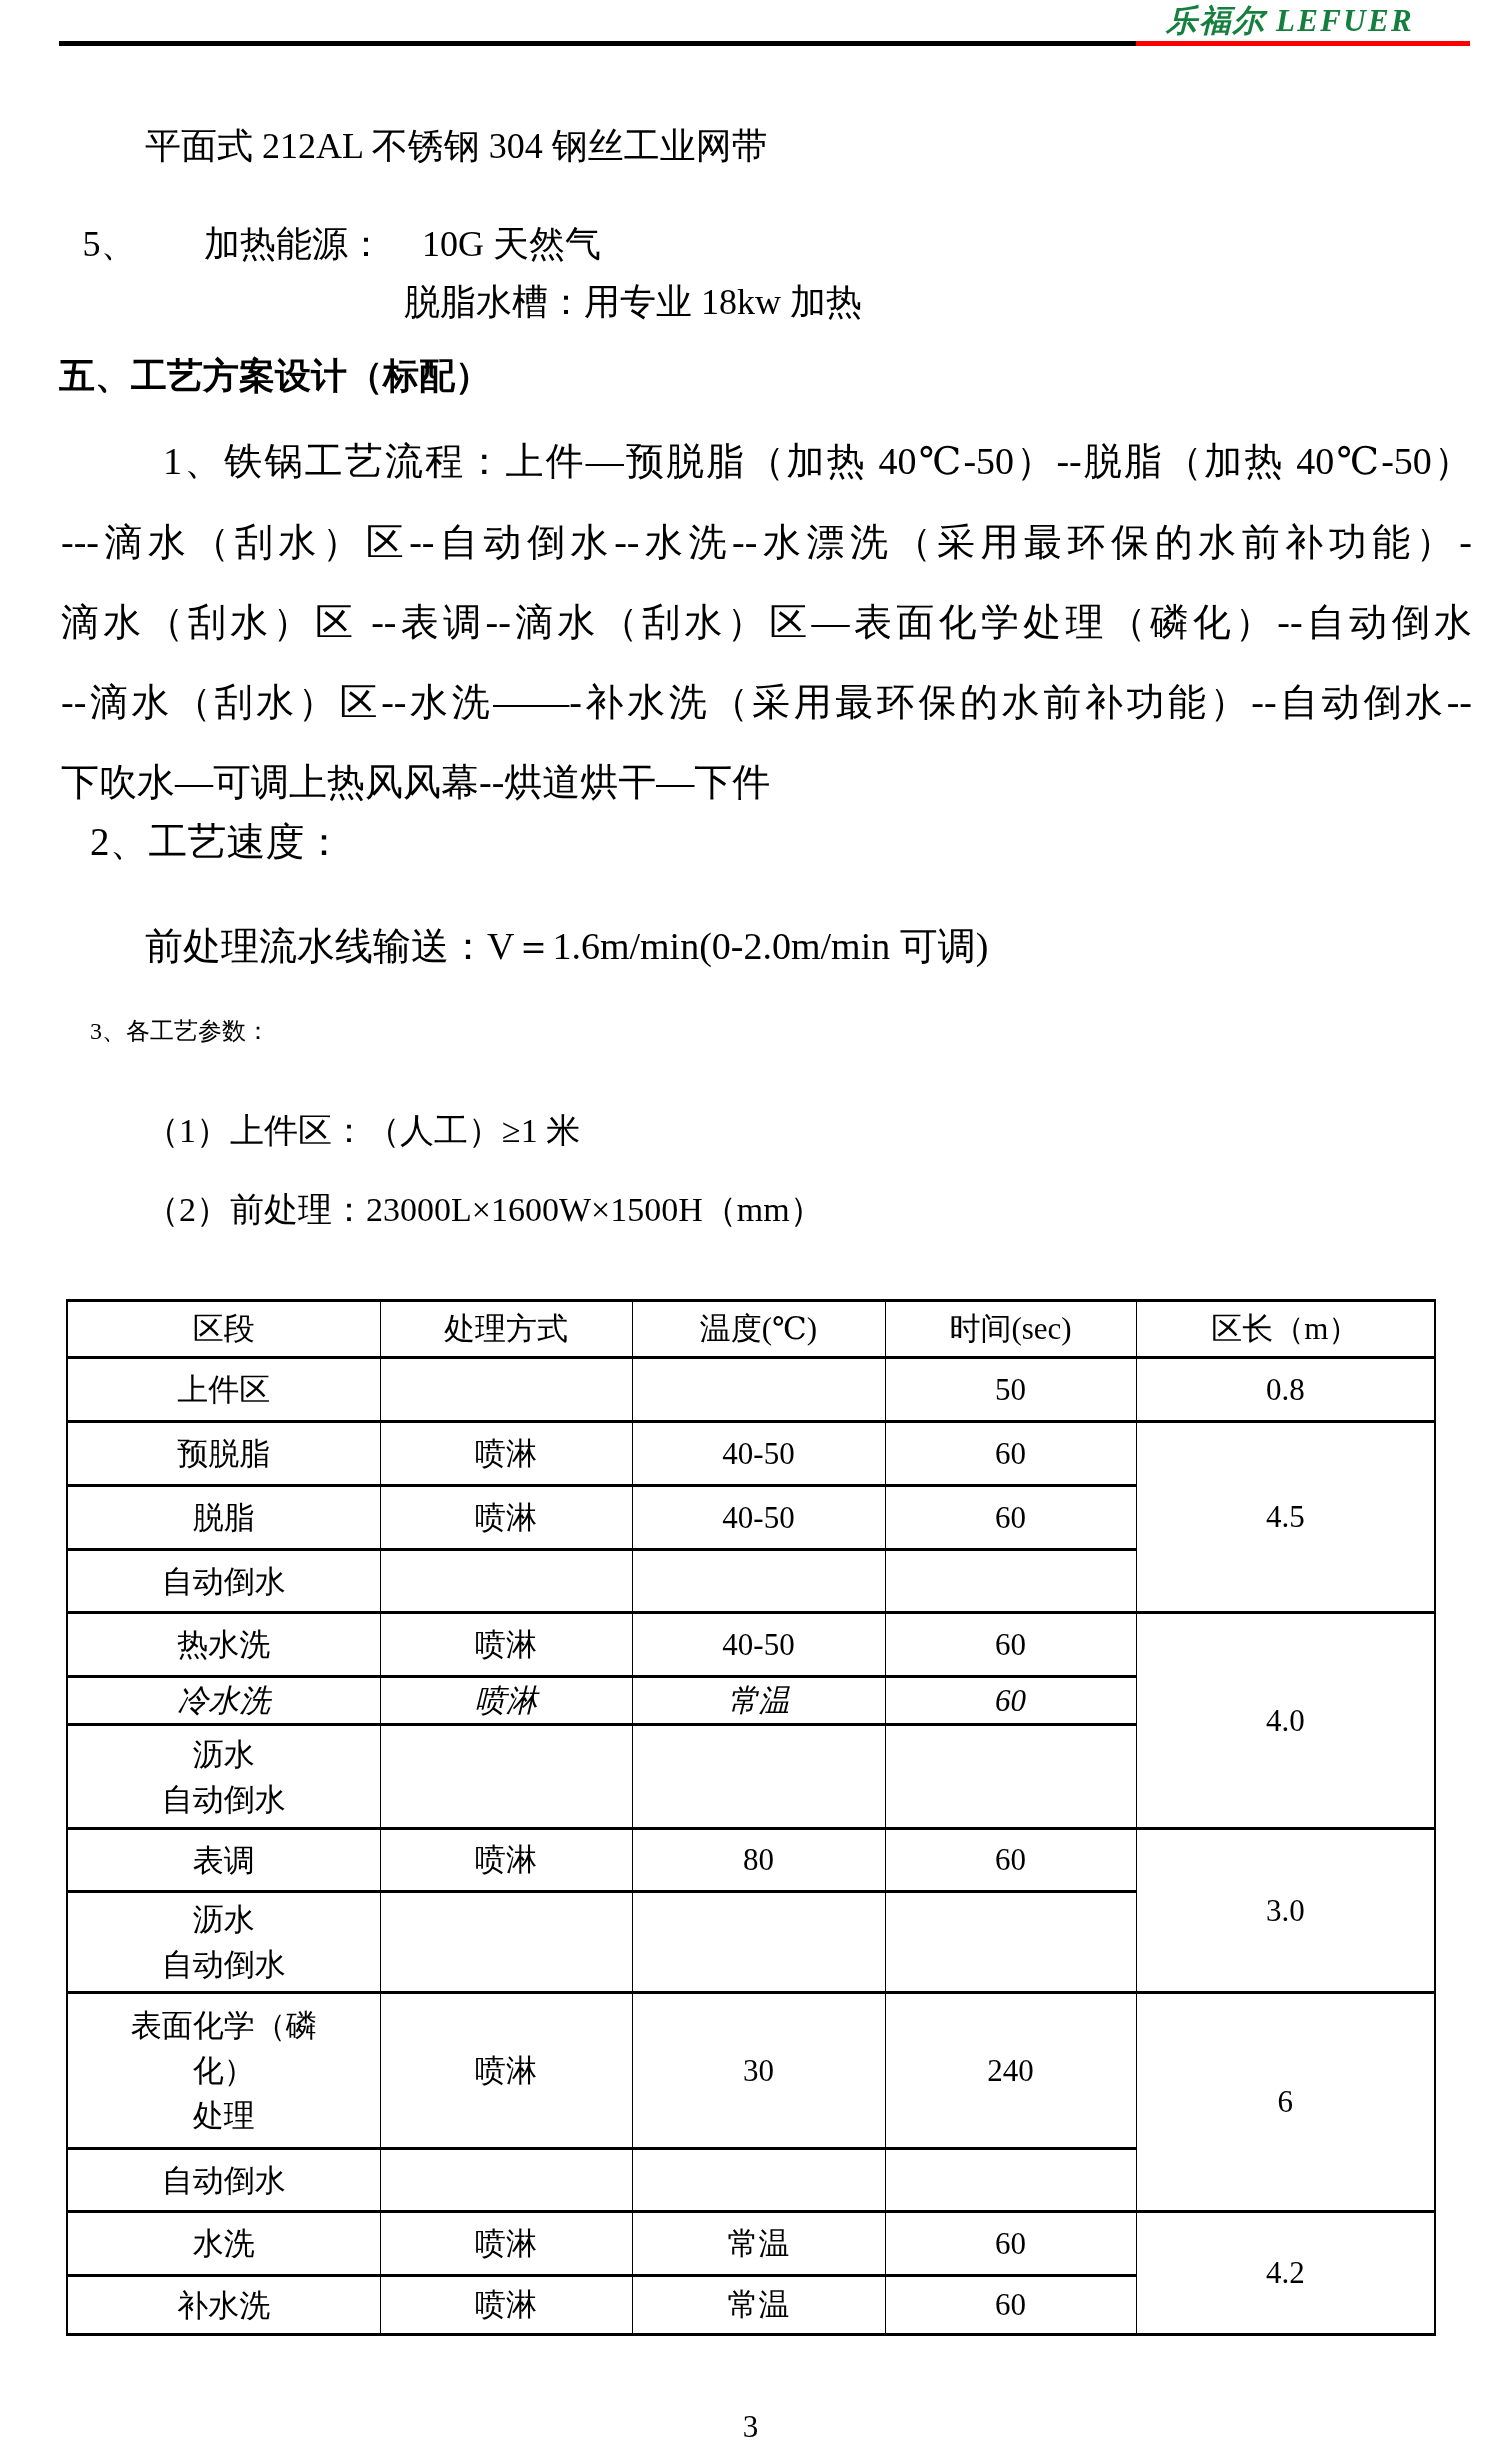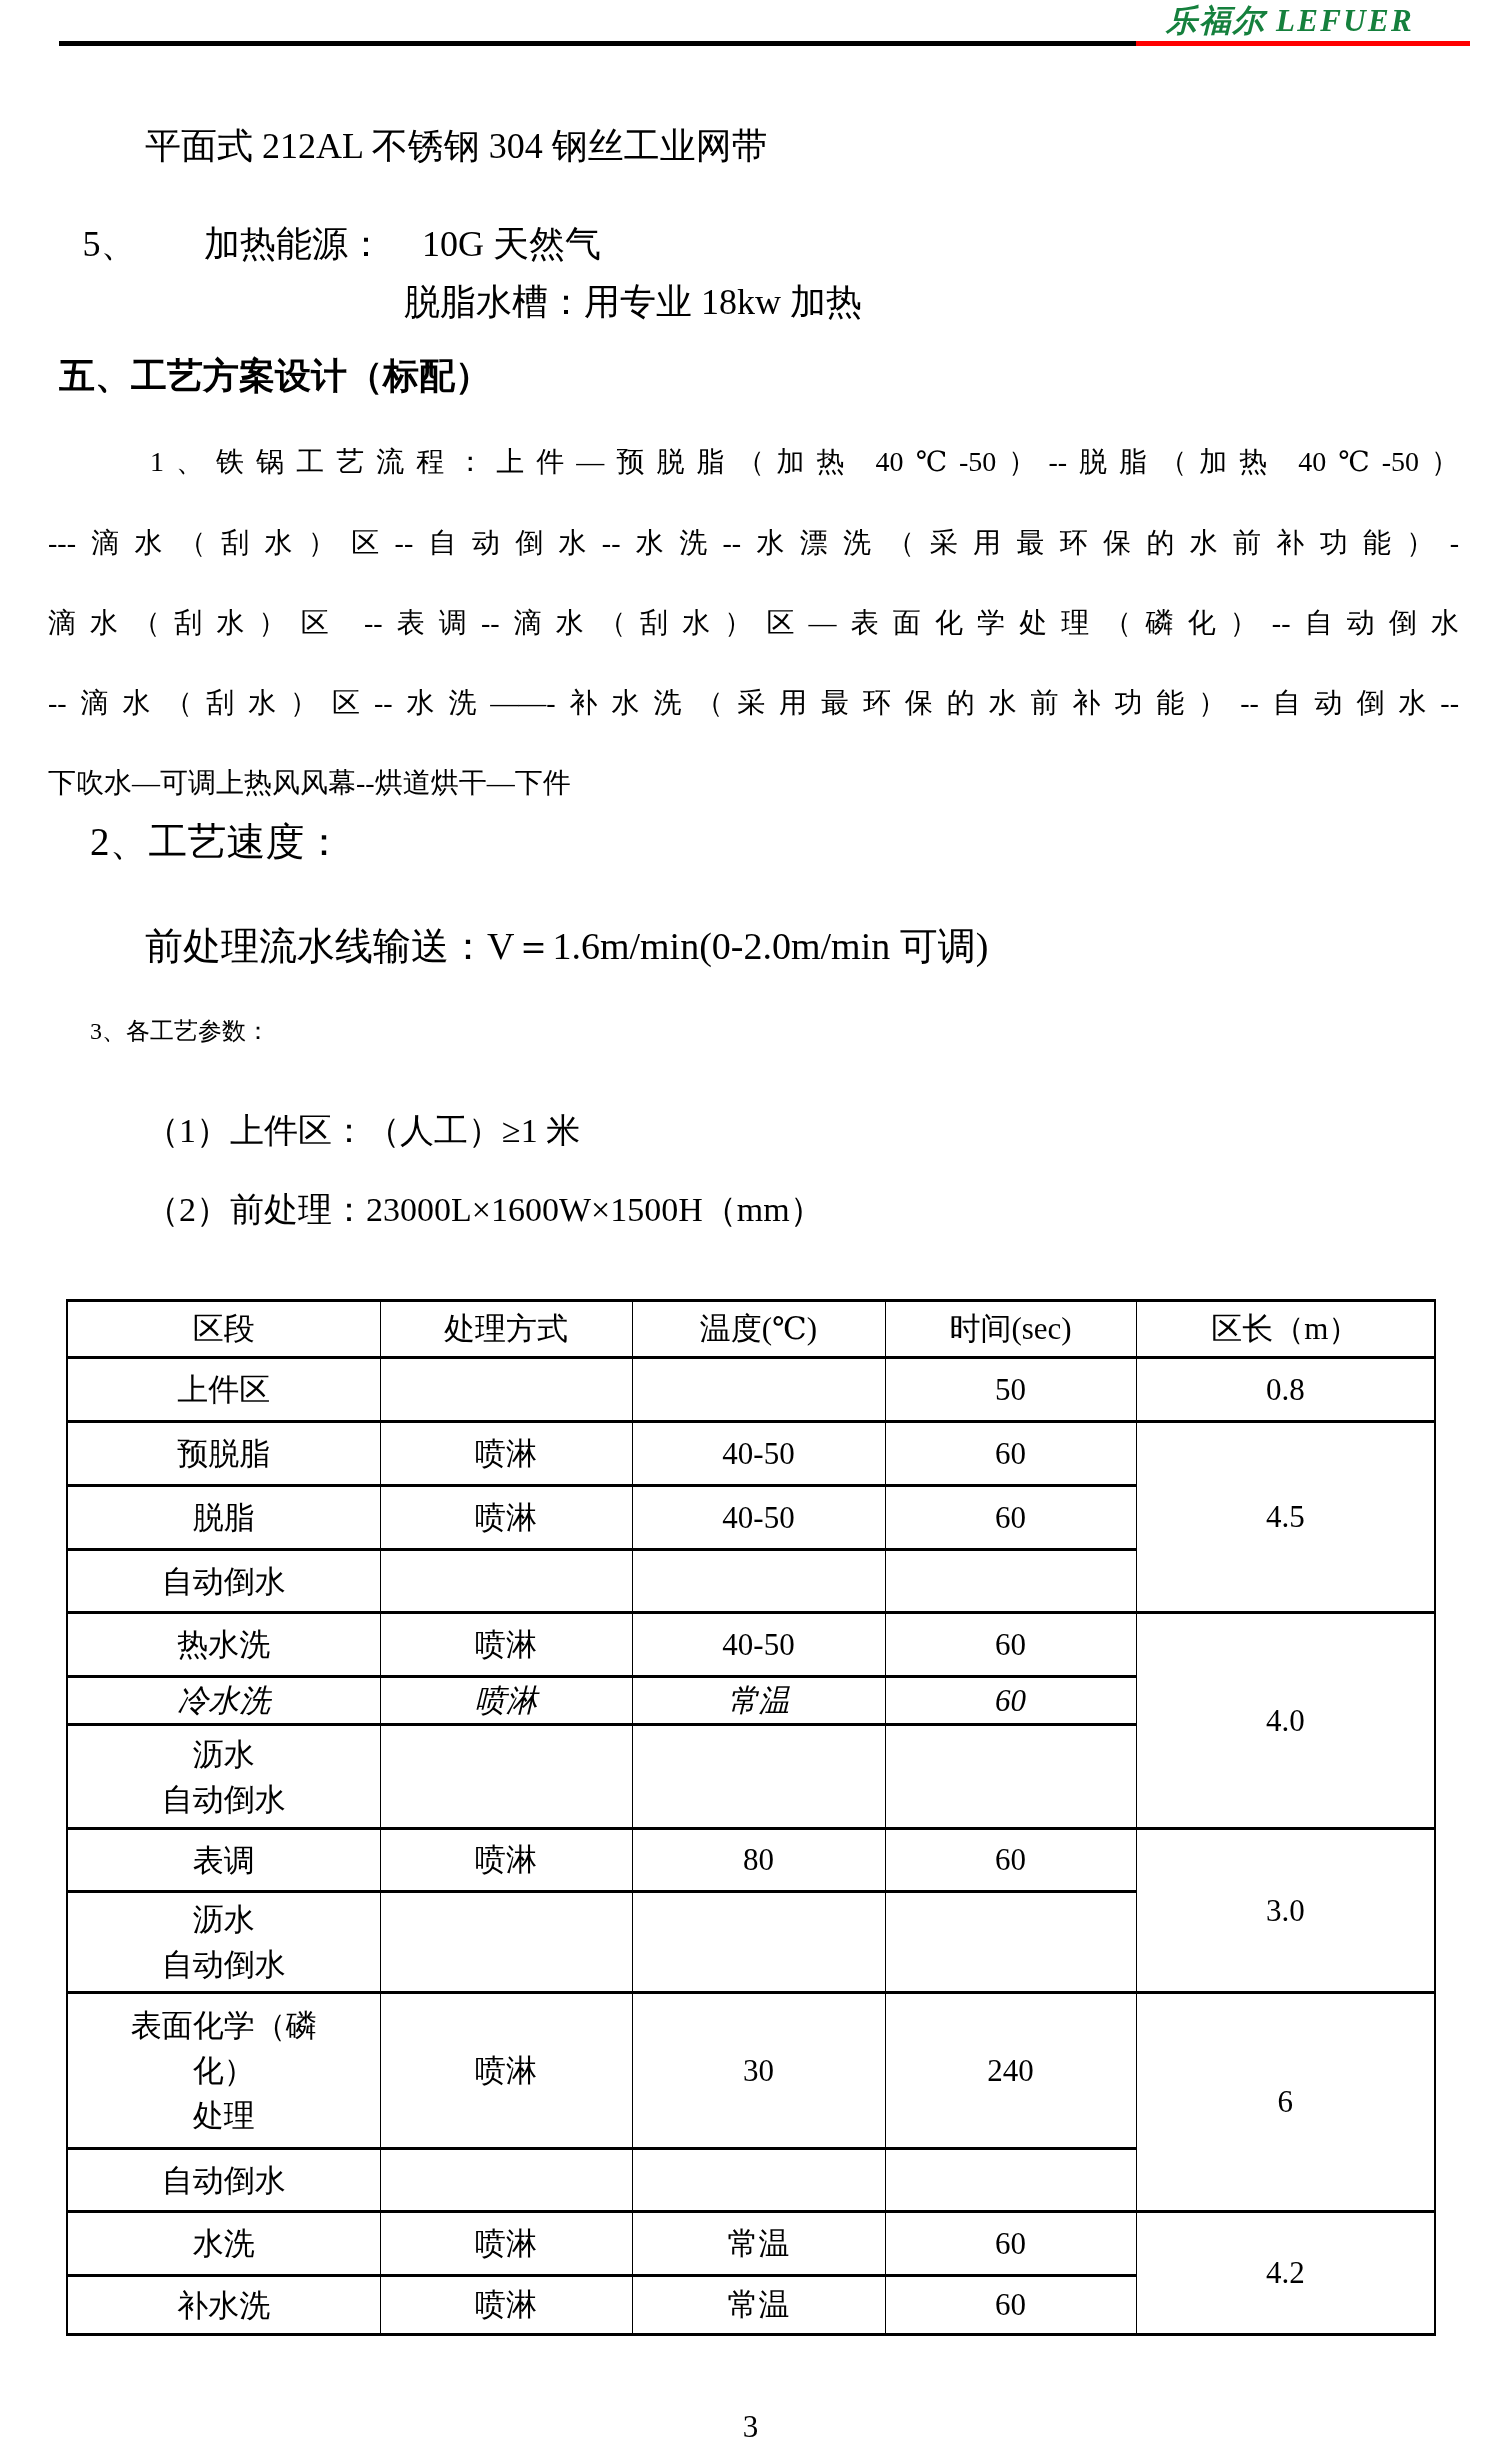--- a/index.html
+++ b/index.html
@@ -27,21 +27,21 @@
   .line-belt { top:122px; left:145px; font-size:36px; white-space:nowrap; }
   .line-item5 { top:220px; left:59px; width:1411px; height:50px; font-size:36px; }
   .line-item5 span { position:absolute; top:0; white-space:nowrap; }
   .seg-no    { left:23.5px; }
   .seg-label { left:145px; }
   .seg-value { left:363px; }
   .line-degrease { top:278px; left:404px; font-size:36px; white-space:nowrap; }
   .heading-5 { top:352px; left:59px; font-size:36px; font-weight:bold; white-space:nowrap;text-align:center; }
 
   
-  .flow { top:435px; left:48px; width:1411px; font-size:28px; }
+  .flow { top:435px; left:61px; width:1411px; font-size:38px; }
   .flow .line { height:74px; padding-top:6.3px; line-height:41px; white-space:nowrap; }
   .flow .line.just { text-align:justify; text-align-last:justify; white-space:normal; }
   .flow .line.first { text-indent:102px; }
 
   .speed-head  { top:815px; left:90px; font-size:39px; white-space:nowrap; }
   .speed-line  { top:921px; left:145px; font-size:38px; white-space:nowrap; }
   .params-head { top:1015px; left:90px; font-size:24px; white-space:nowrap; }
   .param1 { top:1108px; left:145px; font-size:34px; white-space:nowrap; }
   .param2 { top:1187px; left:145px; font-size:34px; white-space:nowrap; }
 

